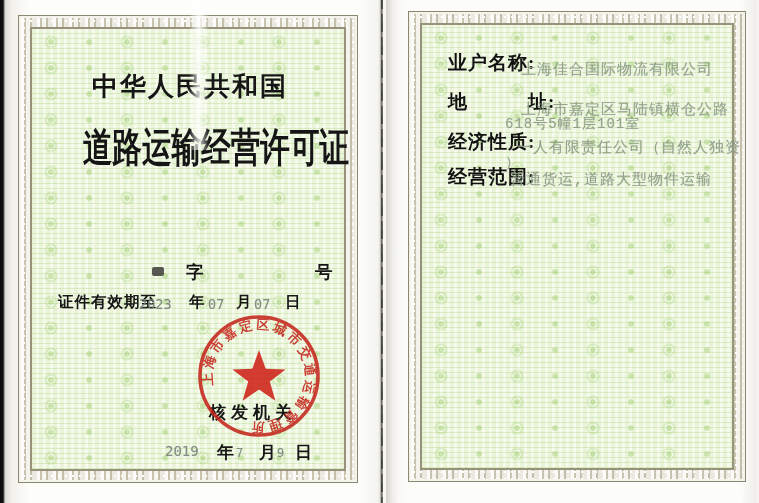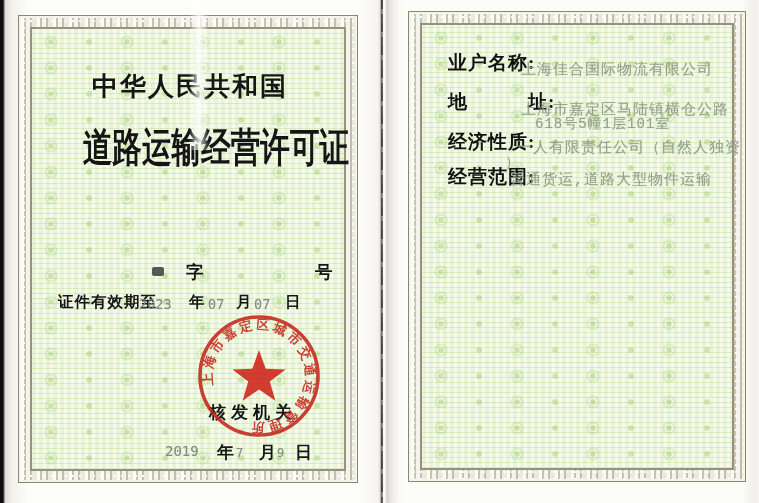--- a/index.html
+++ b/index.html
@@ -122,21 +122,21 @@
     <div class="t bold" style="left:259px; top:441px; font-size:17px;">月</div>
     <div class="t matrix" style="left:277px; top:446px; font-size:12px;">9</div>
     <div class="t bold" style="left:295px; top:441px; font-size:17px;">日</div>
 
     <div class="t label-r" style="left:448px; top:50px;">业户名称:</div>
     <div class="t value" style="left:521px; top:60px; font-size:15px;">上海佳合国际物流有限公司</div>
 
     <div class="t label-r" style="left:448px; top:89px;">地</div>
     <div class="t label-r" style="left:528px; top:89px;">址:</div>
     <div class="t value" style="left:521px; top:100px; font-size:15px;">上海市嘉定区马陆镇横仓公路</div>
-    <div class="t value" style="left:505px; top:115px; font-size:14px;margin-left:30px;">618号5幢1层101室</div>
+    <div class="t value" style="left:505px; top:115px; font-size:14px;">618号5幢1层101室</div>
 
     <div class="t label-r" style="left:448px; top:129px;">经济性质:</div>
     <div class="t value" style="left:517px; top:138px; font-size:15px;">一人有限责任公司（自然人独资</div>
     <div class="t value" style="left:505px; top:153px; font-size:15px;">）</div>
 
     <div class="t label-r" style="left:448px; top:164px;">经营范围:</div>
     <div class="t value" style="left:510px; top:170px; font-size:15px;">普通货运,道路大型物件运输</div>
   </div>
 
   <svg class="seal-svg" width="134" height="134" viewBox="0 0 134 134">

